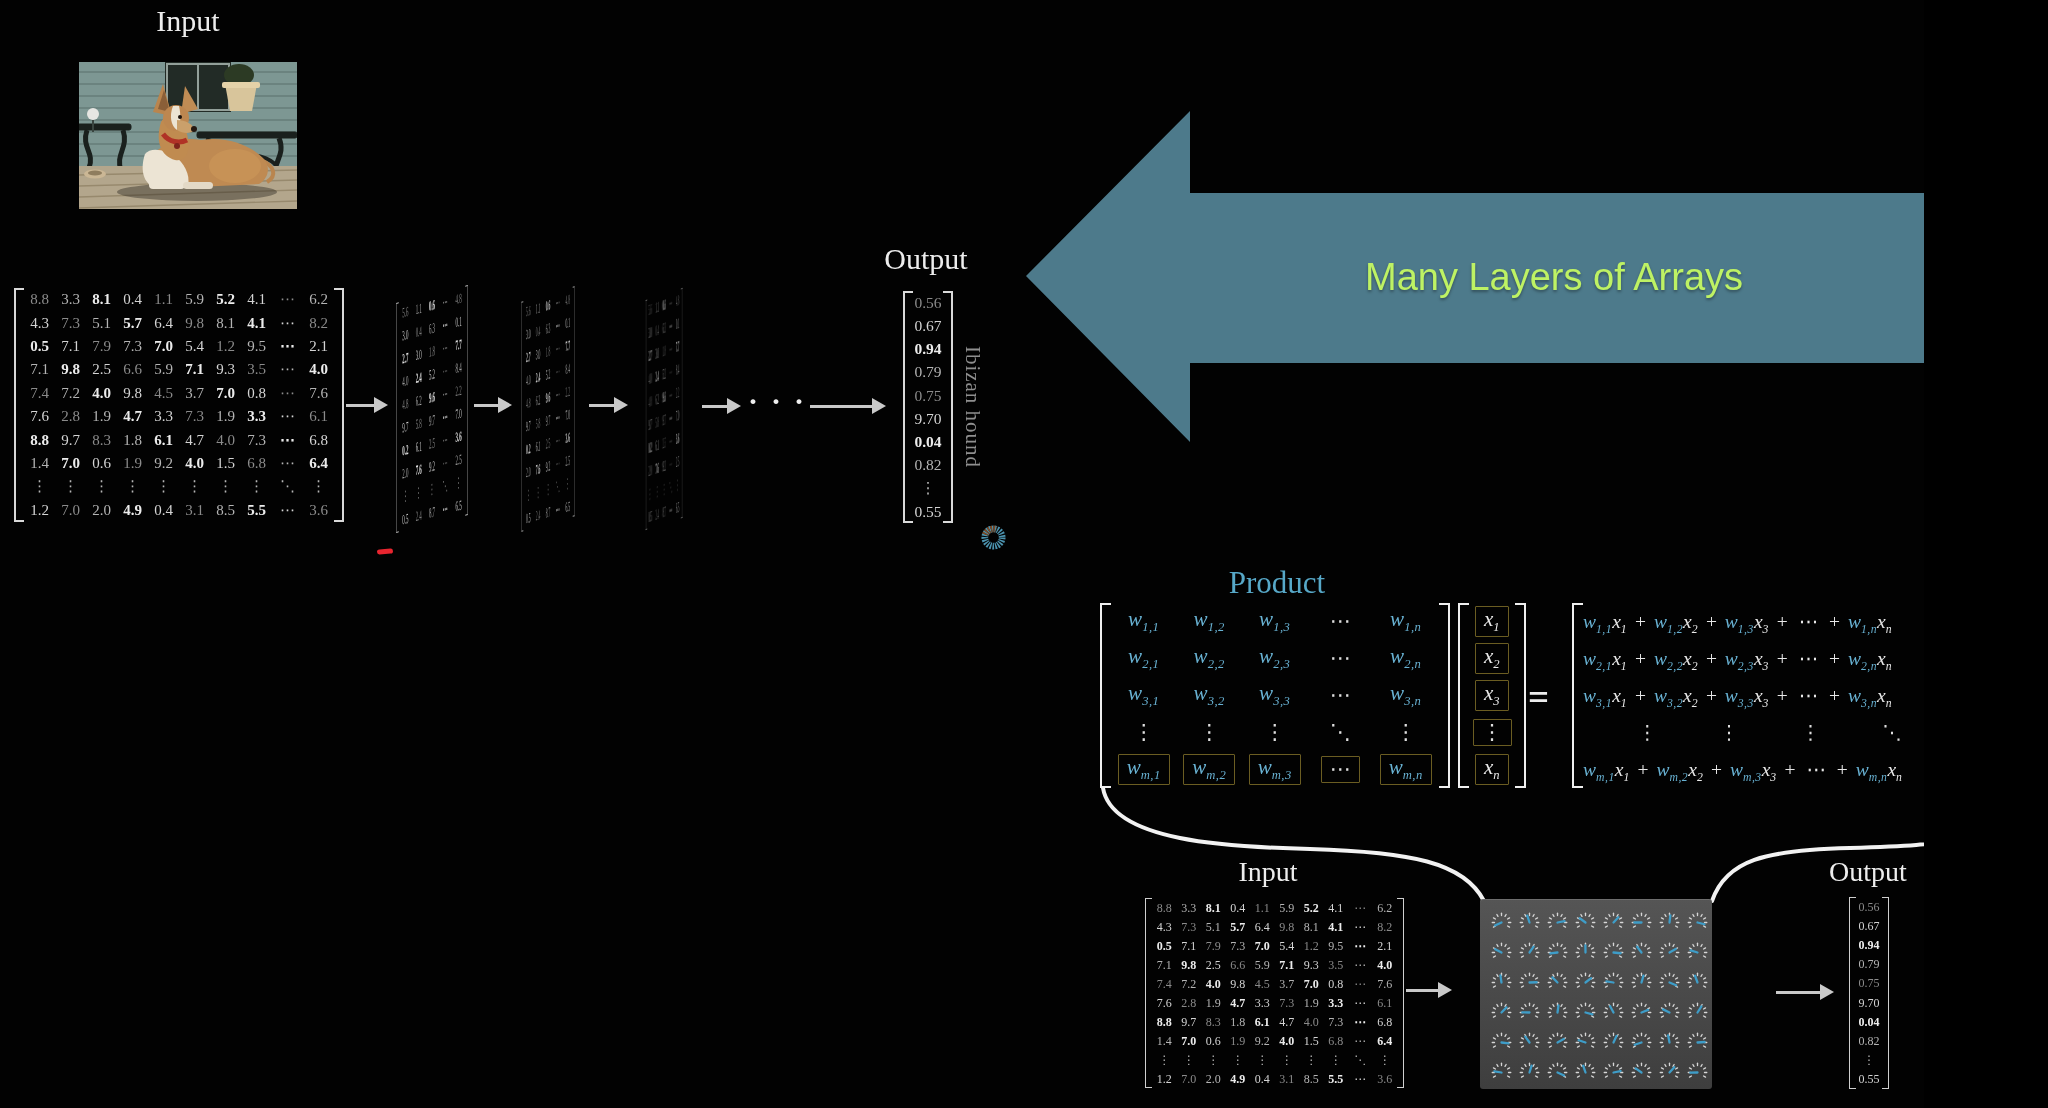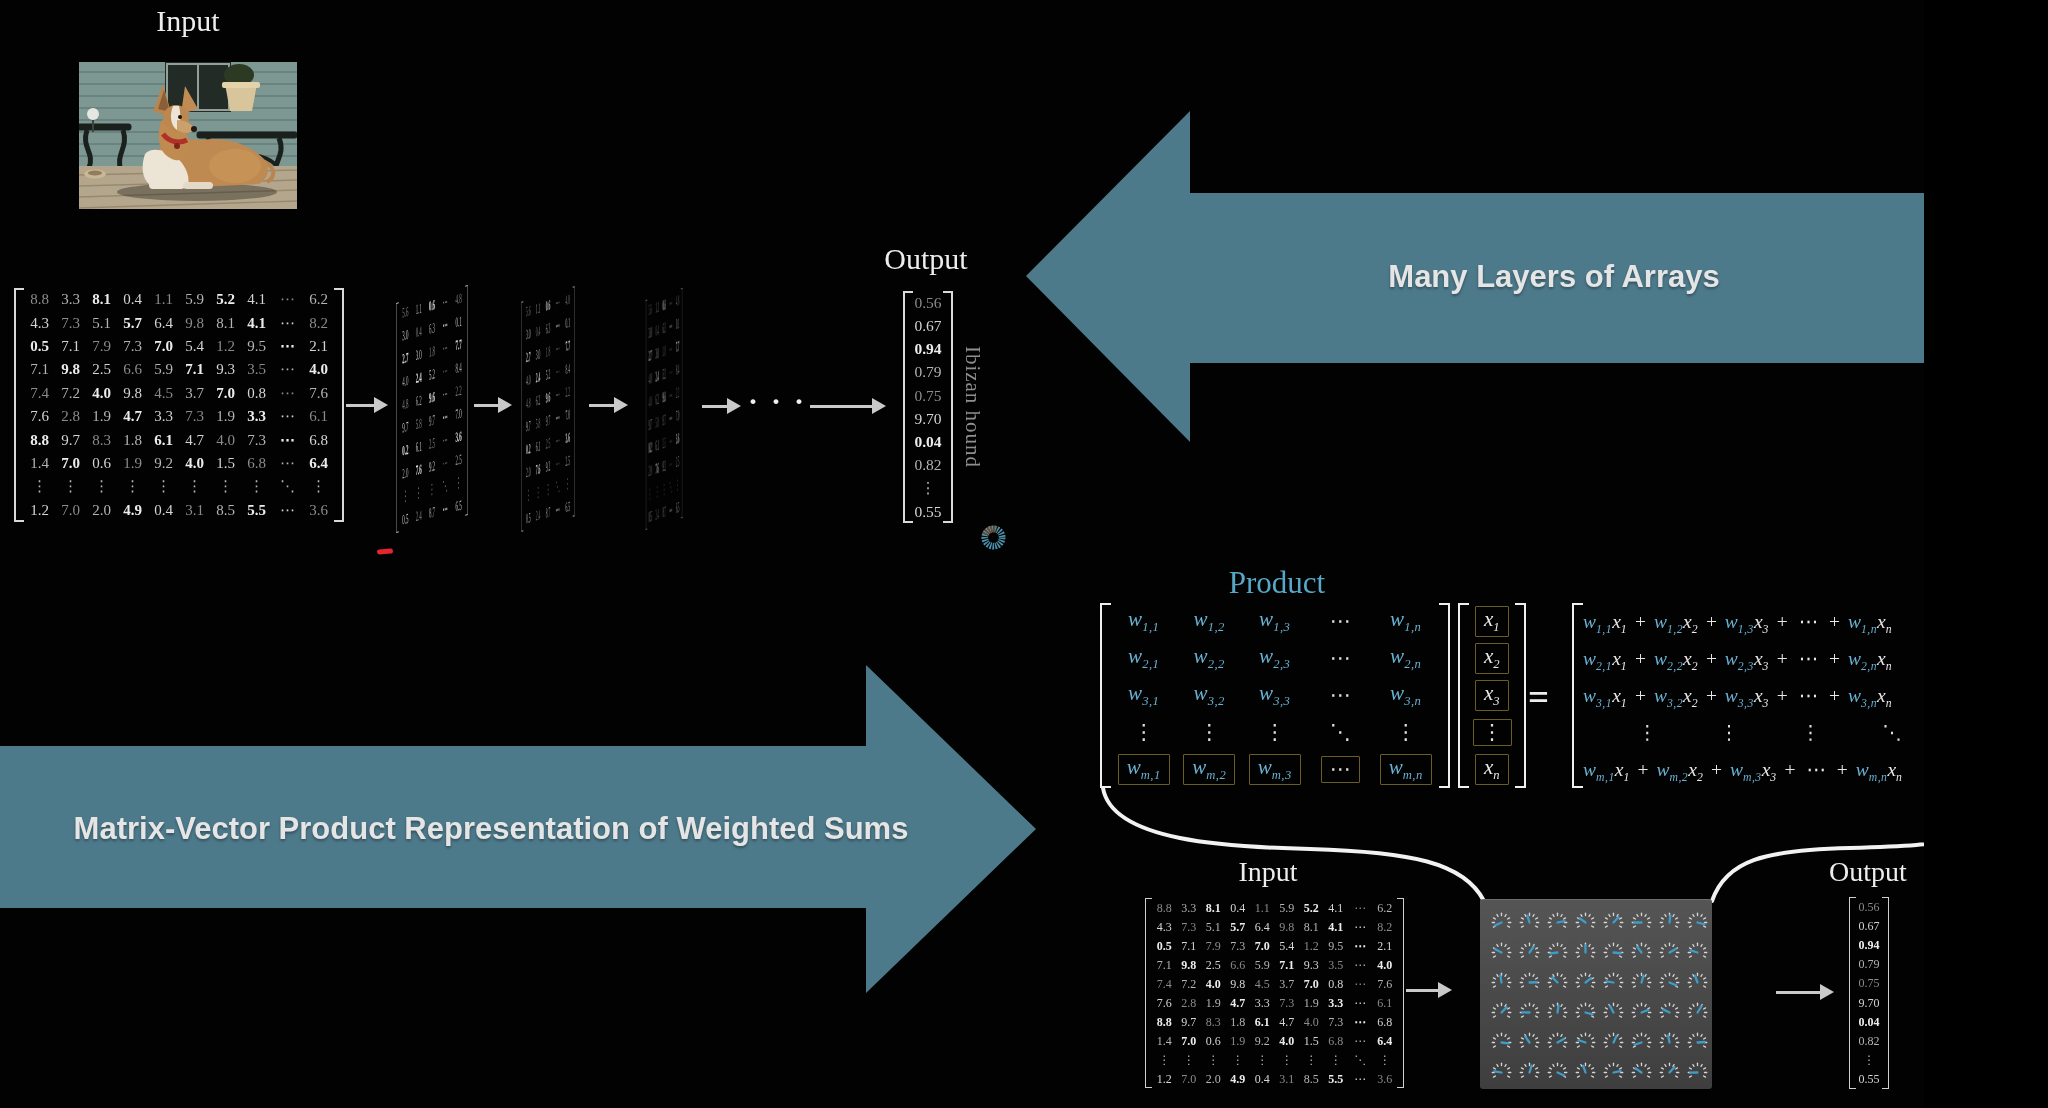--- a/index.html
+++ b/index.html
@@ -10,22 +10,22 @@
   
   .title{font-size:30px;color:#ededed;white-space:nowrap;}
   .title.sm{font-size:28px;}
   .weights-title{font-size:31px;color:var(--wtt,#56a7c8);}
   .pred{font-size:21px;color:#8f8f8f;letter-spacing:1px;white-space:nowrap;
         transform:translate(-50%,-50%) rotate(90deg);}
 
   
   .bigarrow{background:var(--accent,#4d7a8b);}
   .bigarrow .arrlabel{position:absolute;transform:translate(-50%,-50%);
-        font-family:"Liberation Sans","DejaVu Sans",sans-serif;font-weight:bold;font-size:31px;
-        color:#e5e5e5;white-space:nowrap;text-shadow:0 2px 3px rgba(0,0,0,.35);}
+        font-family:"Liberation Sans","DejaVu Sans",sans-serif;font-weight:normal;font-size:38px;
+        color:#bef264;white-space:nowrap;text-shadow:0 2px 3px rgba(0,0,0,.35);}
 
   
   .matrix{position:absolute;display:flex;align-items:stretch;}
   .bk{width:8px;border:2.2px solid #d9d9d9;flex:0 0 auto;}
   .bk.l{border-right:none;} .bk.r{border-left:none;}
   .matrix.math .bk{border-color:#efefef;width:9px;border-width:2.5px;}
   .matrix.sm .bk{width:6px;border-width:1.5px;border-color:#cfcfcf;}
   .grid{display:grid;grid-template-columns:repeat(var(--nc,1),var(--cw,32px));
         grid-auto-rows:var(--rh,23px);align-items:center;justify-items:center;}
   .cell{white-space:nowrap;line-height:1;}
@@ -461,24 +461,20 @@
     </svg>
   </div>
 
   <div class="mark" style="left:377px;top:549px;"></div>
 
   <div class="abs bigarrow" style="left:1026px;top:111px;width:1022px;height:331px;
               clip-path:polygon(0px 165px,164px 0px,164px 82px,1022px 82px,1022px 252px,164px 252px,164px 331px);">
     <div class="arrlabel" style="left:528px;top:166px;">Many Layers of Arrays</div>
   </div>
 
-  <div class="abs bigarrow" style="left:0px;top:665px;width:1038px;height:328px;
-              clip-path:polygon(0px 81px,866px 81px,866px 0px,1036px 164px,866px 328px,866px 243px,0px 243px);">
-    <div class="arrlabel" style="left:491px;top:164px;">Matrix-Vector Product Representation of Weighted Sums</div>
-  </div>
 
   <div class="abs weights-title" style="left:1277px;top:583px;transform:translate(-50%,-50%);">Product</div>
 
   <div class="matrix math" style="left:1100px;top:603px;--cw:65.5px;--rh:37px;font-size:21px;">
     <span class="bk l"></span>
       <div class="grid" style="--nc: 5;">
         <span class="cell msym"><i class="mw">w<sub>1,1</sub></i></span>
         <span class="cell msym"><i class="mw">w<sub>1,2</sub></i></span>
         <span class="cell msym"><i class="mw">w<sub>1,3</sub></i></span>
         <span class="cell msym">⋯</span>

